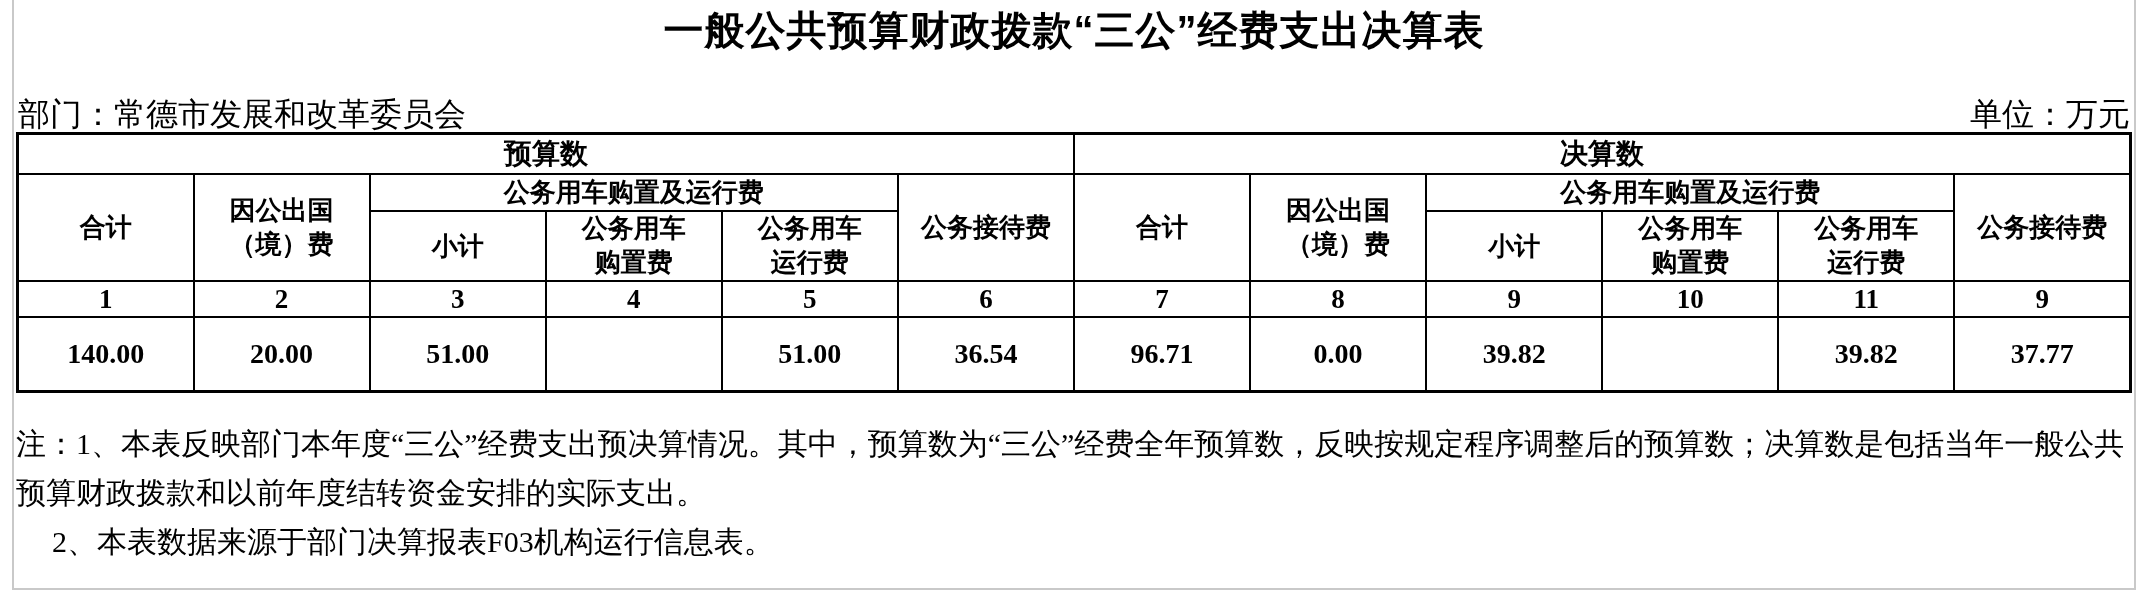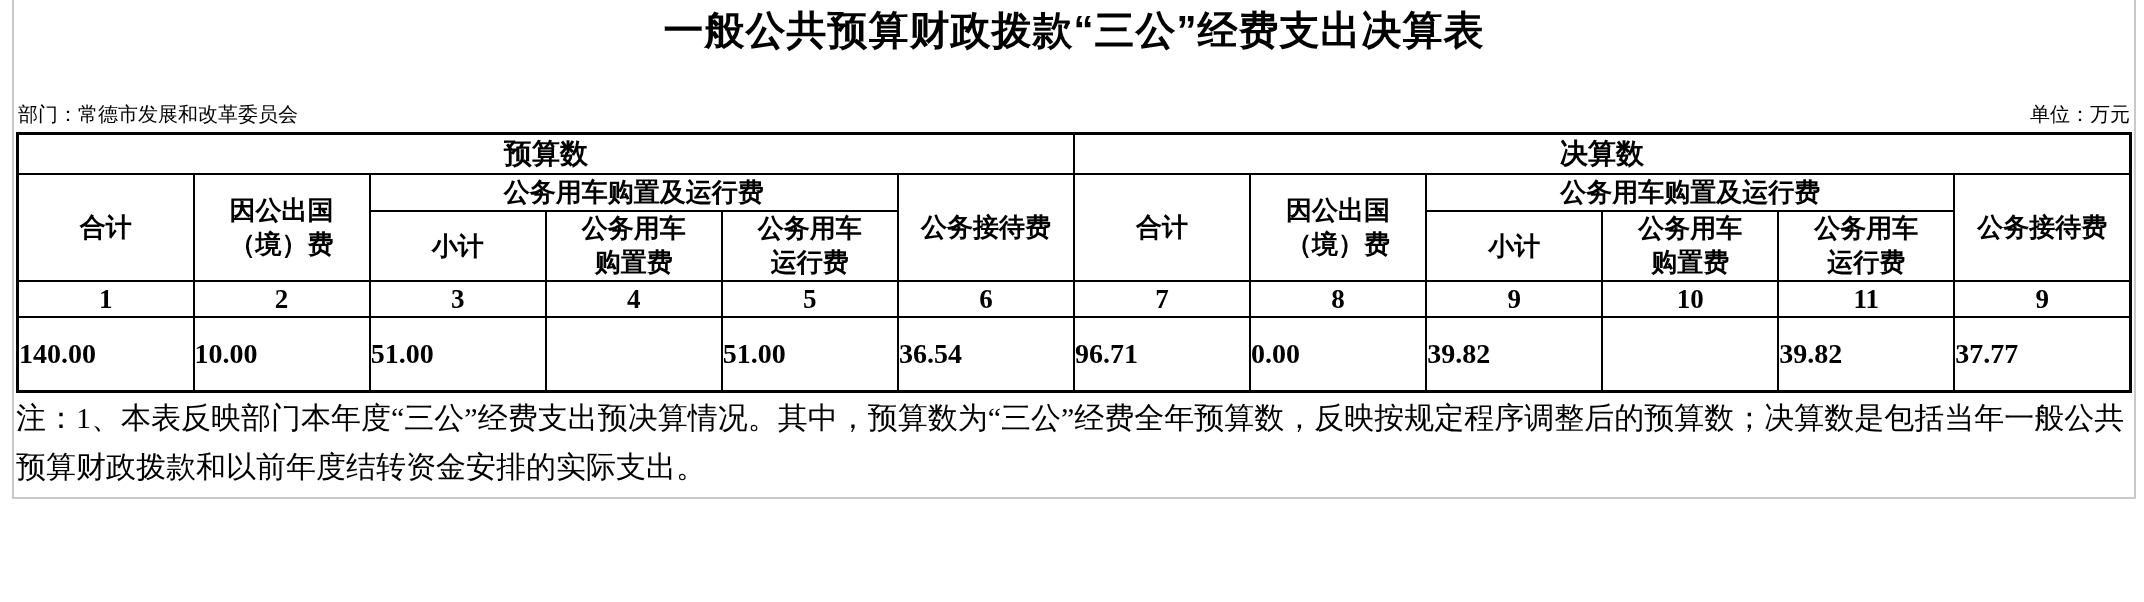--- a/index.html
+++ b/index.html
@@ -4,41 +4,41 @@
 <style>
   html,body{margin:0;padding:0;}
   body{
     width:2144px;height:602px;background:#ffffff;color:#000;
     font-family:"Liberation Serif","DejaVu Serif",serif;
     overflow:hidden;
   }
   .page{
     box-sizing:border-box;
     margin-left:12px;
-    width:2124px;height:499px;
+    width:2124px;height:590px;
     border-left:2px solid #c9c9c9;
     border-right:2px solid #c9c9c9;
     border-bottom:2px solid #c9c9c9;
     padding:0 2px;
   }
   .title{
     padding-top:8px;
     text-align:center;
     font-size:40px;
     font-weight:bold;
     font-family:"Liberation Sans","DejaVu Sans",sans-serif;
     letter-spacing:1px;
     height:48px;
     line-height:44px;
   }
   .meta-row{
     display:flex;
     justify-content:space-between;
     align-items:flex-end;
-    font-size:20px;
+    font-size:32px;
     margin-top:42px;
     padding:0 2px 2px 2px;
     line-height:32px;
   }
   table.main{
     width:2116px;
     table-layout:fixed;
     border-collapse:collapse;
     border:3px solid #000;
     font-size:26px;
@@ -48,23 +48,24 @@
   table.main td{
     border:2px solid #000;
     padding:0;
     vertical-align:middle;
     overflow:hidden;
   }
   tr.r1 td{height:36px;font-size:28px;}
   tr.r2 td{height:32px;}
   tr.r3 td{height:68px;}
   tr.r4 td{height:34px;font-size:27px;}
-  tr.r5 td{height:72px;text-align:left;padding-right:0;font-size:28px;}
+  tr.r5 td{height:72px;text-align:center;padding-right:0;font-size:28px;}
   .preline{white-space:pre-line;line-height:1.3;}
   .notes{
+    margin-top:26px;
     font-size:30px;
     line-height:49px;
     padding-right:4px;
   }
   .notes p{margin:0;}
   .notes p.indent{padding-left:36px;}
 </style>
 </head>
 <body>
 
@@ -130,32 +131,33 @@
       <td>6</td>
       <td>7</td>
       <td>8</td>
       <td>9</td>
       <td>10</td>
       <td>11</td>
       <td>9</td>
     </tr>
     <tr class="r5">
       <td>140.00</td>
-      <td>10.00</td>
+      <td>20.00</td>
       <td>51.00</td>
       <td></td>
       <td>51.00</td>
       <td>36.54</td>
       <td>96.71</td>
       <td>0.00</td>
       <td>39.82</td>
       <td></td>
       <td>39.82</td>
       <td>37.77</td>
     </tr>
   </tbody>
     </table>
 
   <div class="notes">
     <p>注：1、本表反映部门本年度“三公”经费支出预决算情况。其中，预算数为“三公”经费全年预算数，反映按规定程序调整后的预算数；决算数是包括当年一般公共预算财政拨款和以前年度结转资金安排的实际支出。</p>
+    <p class="indent">2、本表数据来源于部门决算报表F03机构运行信息表。</p>
   </div>
 
 </div>
 
 </body></html>

